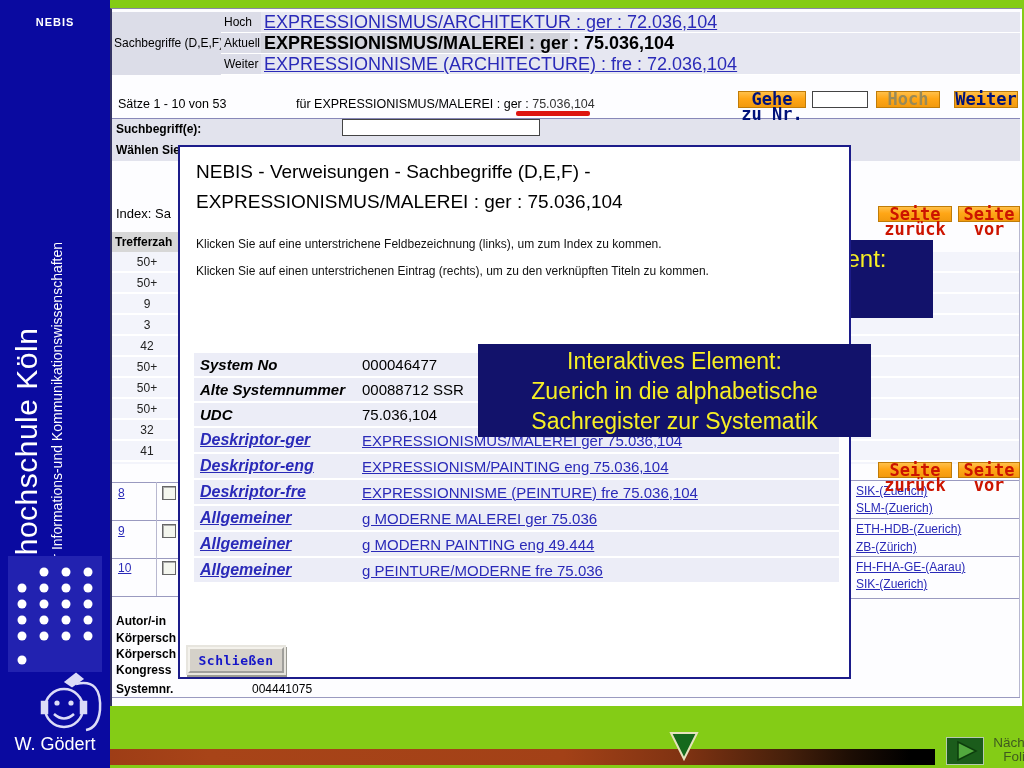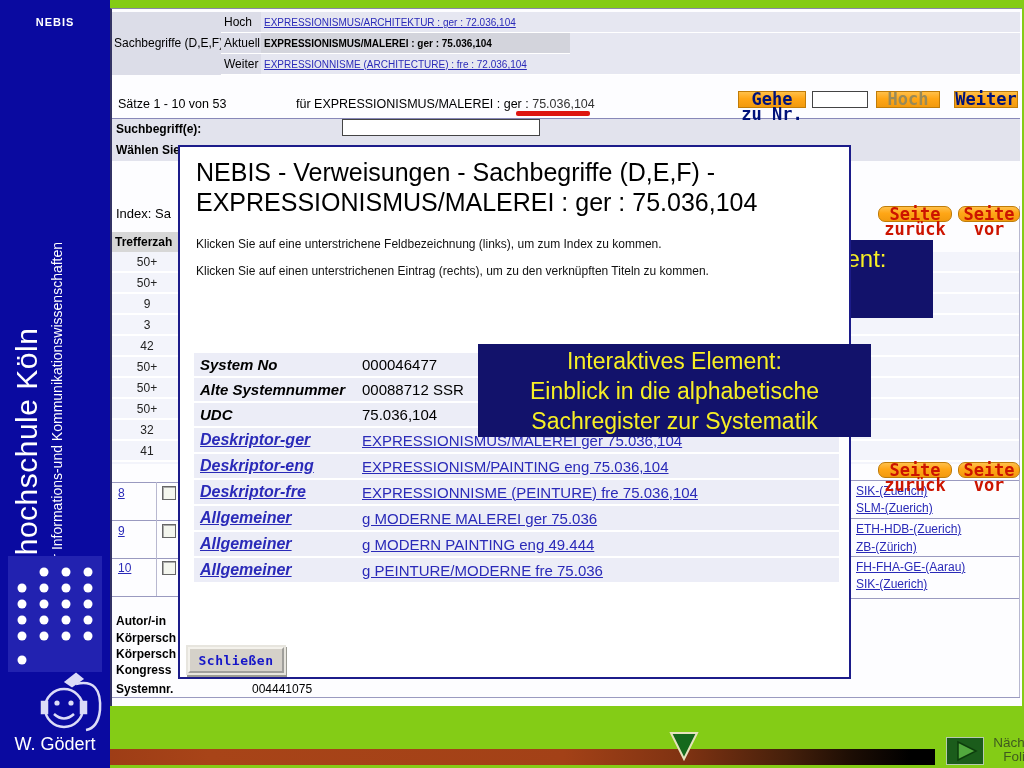--- a/index.html
+++ b/index.html
@@ -19,32 +19,32 @@
   #author{left:0;top:734px;width:110px;text-align:center;color:#fff;font-size:18px;}
 
   
   #shot{left:110px;top:8px;width:912px;height:698px;background:#fdfdff;
         border-left:2px solid #333366;border-top:1px solid #8888a8;box-sizing:border-box;z-index:5;}
 
   .lav{background:#e6e7f1;}
   #nav-left{left:112px;top:12px;width:109px;height:63px;background:#dcdde8;z-index:10;}
   #nav-keys{left:221px;top:12px;width:40px;height:63px;background:#dcdde8;z-index:10;}
   #nav-vals{left:261px;top:12px;width:759px;height:63px;z-index:10;}
-  .nav-row{height:21px;line-height:21px;font-size:10px;border-bottom:1px solid #fff;
+  .nav-row{height:21px;line-height:21px;font-size:18px;border-bottom:1px solid #fff;
            box-sizing:border-box;padding-left:3px;white-space:nowrap;}
   #scope-label{font-size:12px;color:#000;line-height:63px;padding-left:2px;white-space:nowrap;}
   .keycell{height:21px;line-height:21px;font-size:12px;color:#000;padding-left:3px;
            border-bottom:1px solid #fff;box-sizing:border-box;}
   .aktuell-band{background:#d3d4dc;font-weight:bold;width:309px;}
   a.lnk, .lnk{color:#2a2ab8;text-decoration:underline;cursor:pointer;}
 
   .orange-btn{background:linear-gradient(#ffc04a,#ffa616 45%,#f29a0e);border:1px solid #c07c08;
       font-family:"DejaVu Sans Mono",monospace;font-size:17px;font-weight:bold;color:#00127a;
       text-align:center;line-height:15px;height:17px;box-sizing:border-box;z-index:12;cursor:pointer;}
-  .orange-btn.red{color:#cc1400;height:16px;border-radius:7px;}
+  .orange-btn.red{color:#cc1400;height:16px;}
   .orange-btn.disabled{color:#998a58;}
   .tinput{background:#fff;border:1px solid #444;box-sizing:border-box;z-index:12;
           font-size:12px;padding:0 2px;height:17px;}
 
   #search-row{left:112px;top:118px;width:908px;height:22px;background:#e2e3ed;
               border-top:1px solid #8888b8;box-sizing:border-box;z-index:10;}
   #choose-row{left:112px;top:140px;width:908px;height:21px;background:#e2e3ed;z-index:10;}
   .flabel{font-size:12px;font-weight:bold;color:#000;line-height:21px;padding-left:4px;}
 
   #hits-header{left:112px;top:232px;width:70px;height:20px;background:#d7d7d7;z-index:10;
@@ -59,21 +59,21 @@
   .numlnk{z-index:10;font-size:12px;}
   .cb{left:162px;width:12px;height:12px;background:#f4f6ee;border:1px solid #666;
       box-shadow:inset 1px 1px 0 #aaa;z-index:10;cursor:pointer;}
   .liblnk{left:856px;z-index:10;font-size:12px;white-space:nowrap;}
 
   .reclabel{left:116px;z-index:10;font-size:12px;font-weight:bold;color:#000;white-space:nowrap;}
 
   
   #dialog{left:178px;top:145px;width:673px;height:534px;background:#fff;
           border:2px solid #1c1c8a;box-sizing:border-box;z-index:30;}
-  #dlg-title{left:16px;top:10px;font-size:25px;line-height:30px;color:#000;white-space:nowrap;}
+  #dlg-title{left:16px;top:10px;font-size:19px;line-height:30px;color:#000;white-space:nowrap;}
   #dlg-instr{left:16px;top:84px;width:592px;font-size:12px;line-height:27px;color:#111;}
   #dlg-instr p{margin:0;}
   #dlg-table{left:14px;top:206px;width:645px;border-collapse:collapse;z-index:31;}
   #dlg-table td{background:#ecedf7;border-bottom:2px solid #fff;padding:3px 6px;
                 font-size:15px;color:#000;vertical-align:middle;}
   #dlg-table td.lbl{width:150px;font-weight:bold;font-style:italic;}
   #dlg-table td.lbl.link{font-size:16px;}
   #close-wrap{left:6px;top:498px;background:#e7e5de;padding:2px;box-shadow:1px 2px 0 #9a9a92;}
   #close-btn{width:96px;height:26px;background:#d5d1c9;border:2px outset #f4f2ec;
       font-family:"DejaVu Sans Mono",monospace;font-size:13px;font-weight:bold;color:#1616c8;
@@ -293,21 +293,21 @@
           </tr>
     </tbody>
       </table>
     <div id="close-wrap" class="abs">
       <button id="close-btn">Schließen</button>
     </div>
   </div>
 
   <div id="front-box" class="abs navybox">
     <div>Interaktives Element:</div>
-    <div>Einblick in die alphabetische</div>
+    <div>Zuerich in die alphabetische</div>
     <div>Sachregister zur Systematik</div>
   </div>
 
   <div id="grad-bar" class="abs"></div>
   <div id="down-tri" class="abs">
     <svg width="32" height="30">
       <polygon points="3,2 29,2 16,28" fill="#15691c" stroke="#e6e2bc" stroke-width="2"></polygon>
     </svg>
   </div>
   <div id="next-btn" class="abs">

